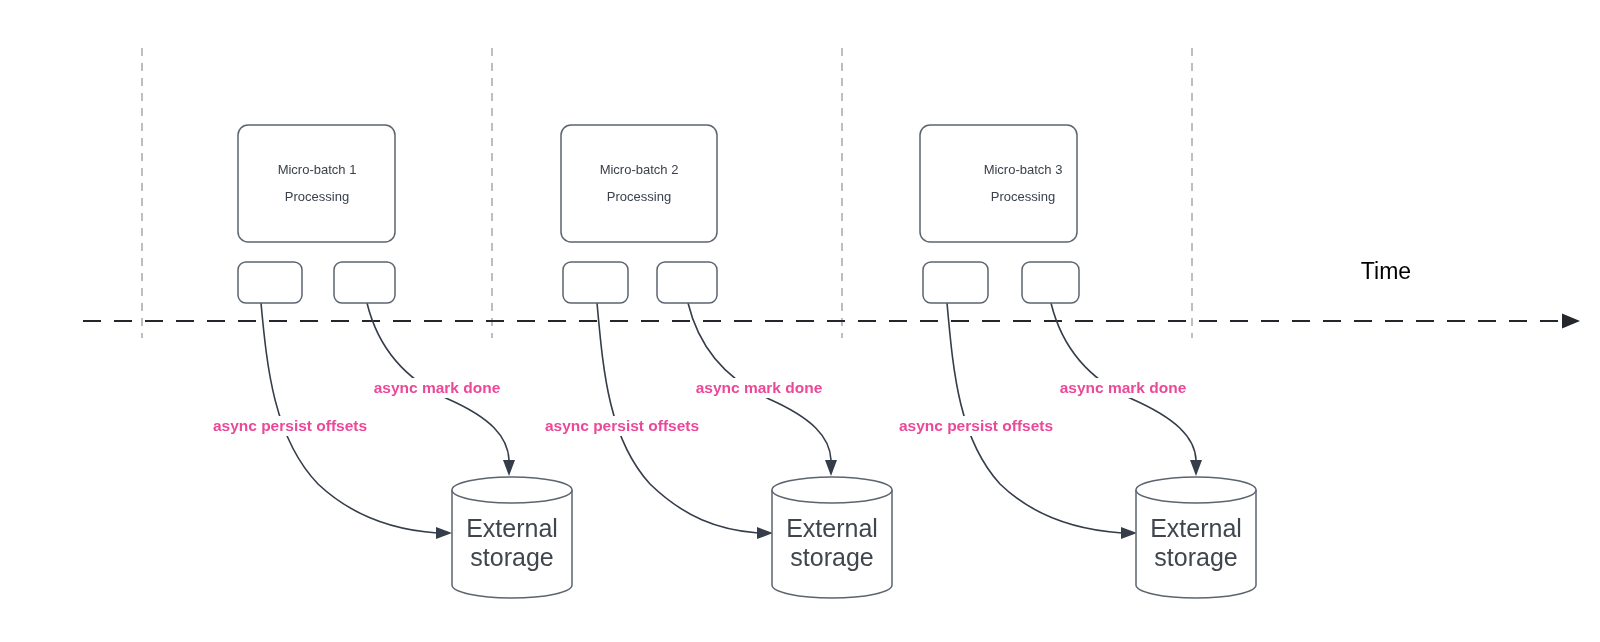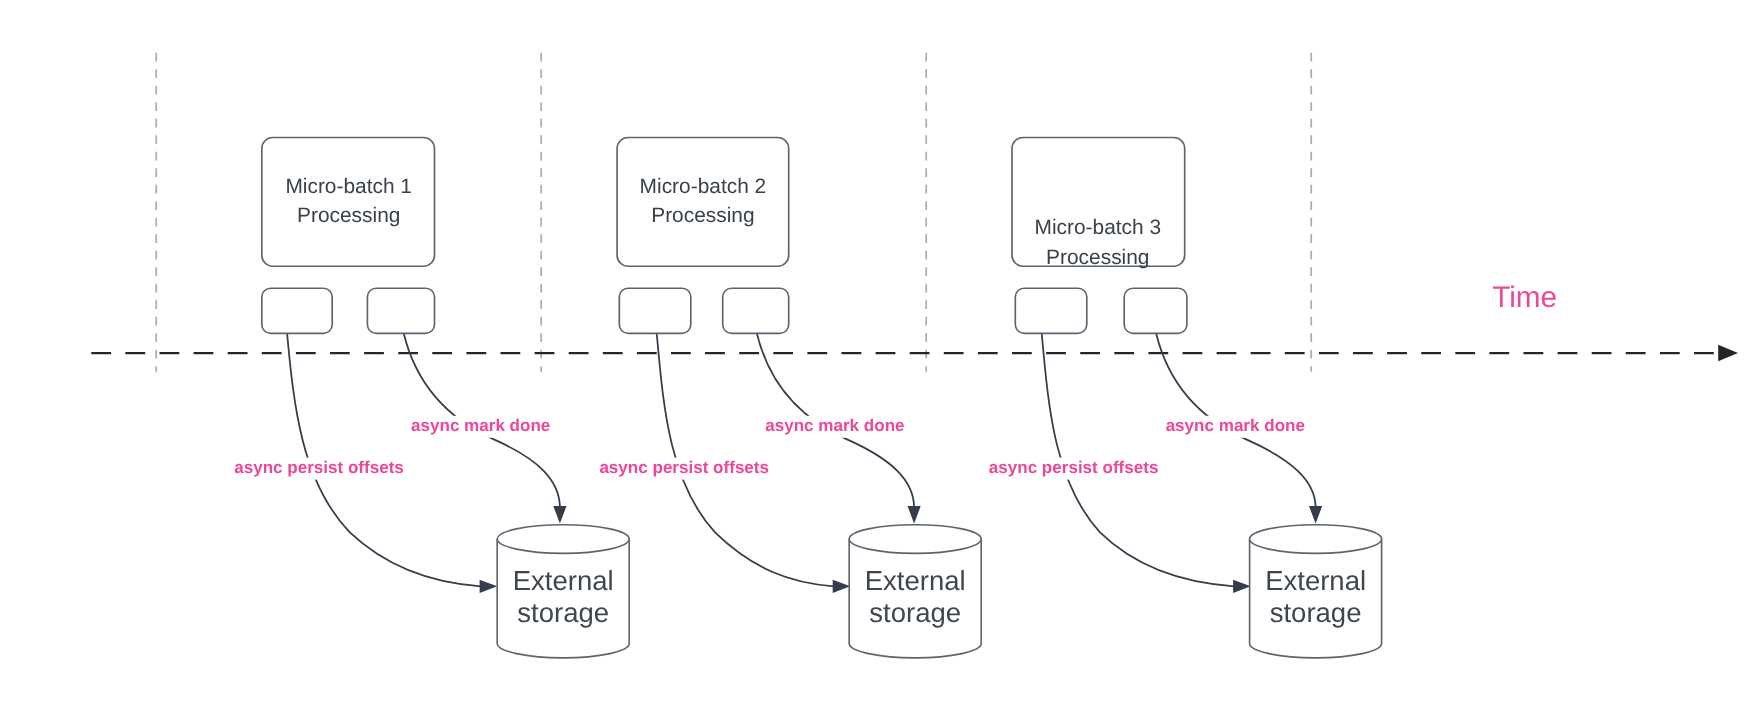--- a/index.html
+++ b/index.html
@@ -12,39 +12,39 @@
   }
   #diagram-svg{position:absolute;left:0;top:0;}
   .txt{
     position:absolute;
     transform:translate(-50%,-50%);
     text-align:center;
     white-space:nowrap;
     color:#3a414b;
   }
   .node-label{
-    font-size:19px;
+    font-size:13px;
     line-height:27px;
     color:#3a414b;
   }
   .storage-label{
     font-size:25px;
     line-height:29px;
     color:#40464e;
   }
   .edge-label{
     font-size:15.5px;
     font-weight:bold;
     color:#ec4899;
     background:#ffffff;
     padding:1px 3px;
   }
   .time-label{
-    font-size:27px;
-    color:#ec4899;
+    font-size:23px;
+    color:#000000;
   }
   .line{display:block;}
 </style>
 </head>
 <body>
 
 <div id="stage">
 
   <svg id="diagram-svg" width="1600" height="642" viewBox="0 0 1600 642">
 
@@ -105,21 +105,21 @@
   </svg>
 
   <div class="txt node-label" style="left:317px;top:183px;">
     <span class="line">Micro-batch 1</span>
     <span class="line">Processing</span>
   </div>
   <div class="txt node-label" style="left:639px;top:183px;">
     <span class="line">Micro-batch 2</span>
     <span class="line">Processing</span>
   </div>
-  <div class="txt node-label" style="left:998px;top:183px;margin-top:38px;">
+  <div class="txt node-label" style="left:1023px;top:183px;">
     <span class="line">Micro-batch 3</span>
     <span class="line">Processing</span>
   </div>
 
   <div class="txt edge-label" style="left:290px;top:426px;">async persist offsets</div>
   <div class="txt edge-label" style="left:437px;top:388px;">async mark done</div>
 
   <div class="txt edge-label" style="left:622px;top:426px;">async persist offsets</div>
   <div class="txt edge-label" style="left:759px;top:388px;">async mark done</div>
 

